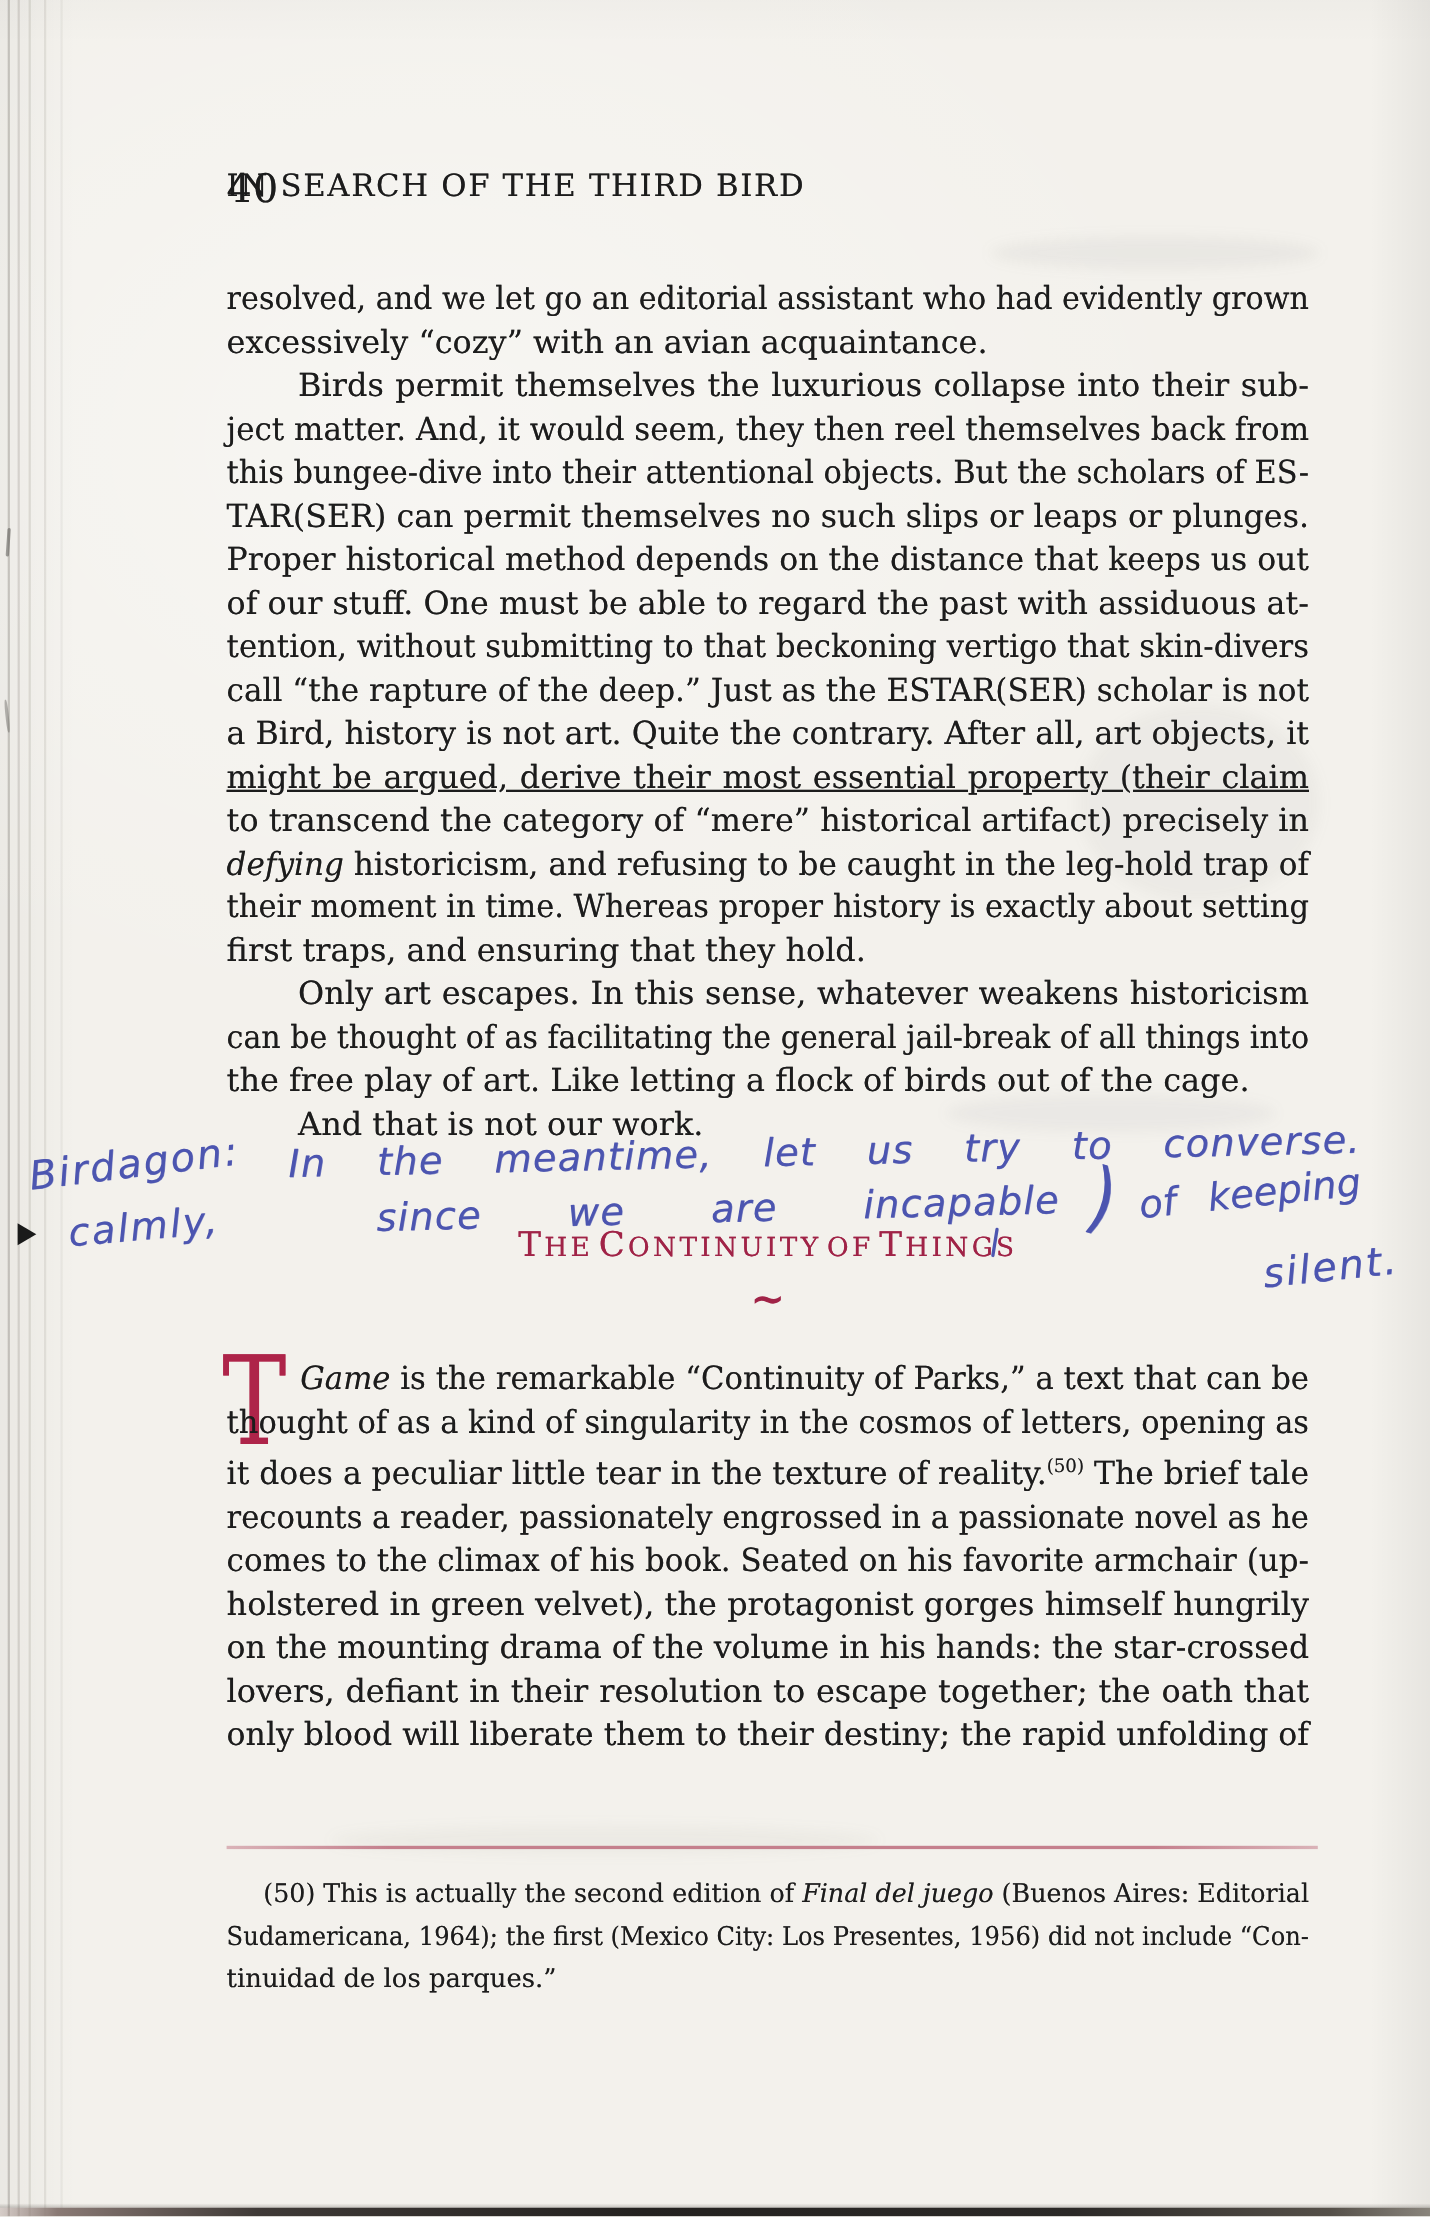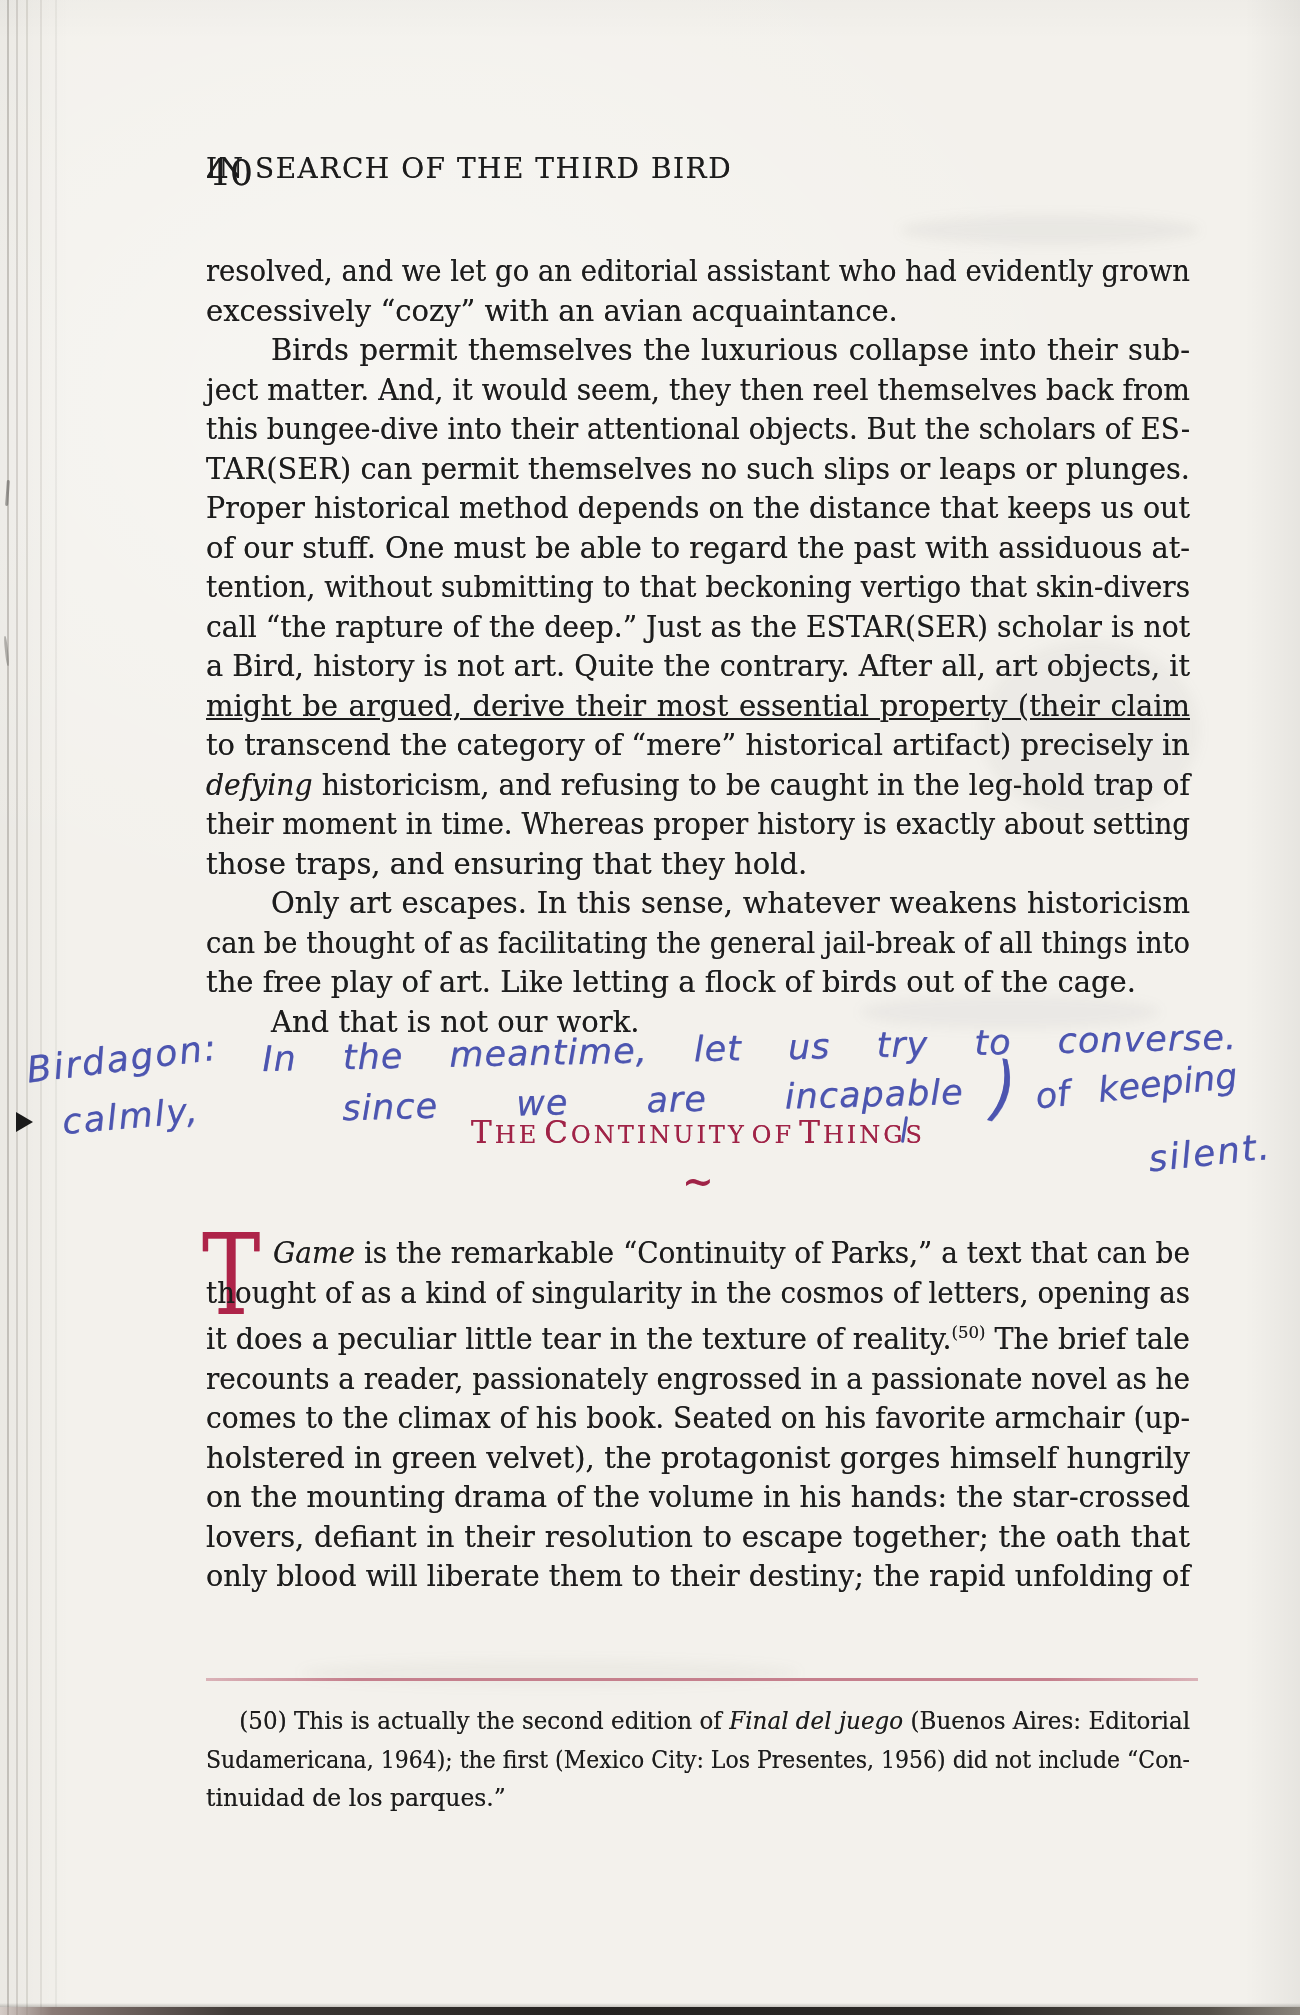--- a/index.html
+++ b/index.html
@@ -118,21 +118,21 @@
       <div class="line"><span class="measure" style="transform: scaleX(0.994426);"><span>TAR(SER) can permit themselves no such slips or leaps or plunges.</span></span></div>
       <div class="line"><span class="measure" style="transform: scaleX(0.98554);"><span>Proper historical method depends on the distance that keeps us out</span></span></div>
       <div class="line"><span class="measure" style="transform: scaleX(0.995511);"><span>of our stuff. One must be able to regard the past with assiduous at-</span></span></div>
       <div class="line"><span class="measure" style="transform: scaleX(0.961862);"><span>tention, without submitting to that beckoning vertigo that skin-divers</span></span></div>
       <div class="line"><span class="measure" style="transform: scaleX(0.97379);"><span>call “the rapture of the deep.” Just as the ESTAR(SER) scholar is not</span></span></div>
       <div class="line"><span class="measure" style="transform: scaleX(0.992764);"><span>a Bird, history is not art. Quite the contrary. After all, art objects, it</span></span></div>
       <div class="line"><span class="measure" style="word-spacing: 1.38542px; text-decoration: underline;"><span>might be argued, derive their most essential property (their claim</span></span></div>
       <div class="line"><span class="measure" style="transform: scaleX(0.99726);"><span>to transcend the category of “mere” historical artifact) precisely in</span></span></div>
       <div class="line"><span class="measure" style="transform: scaleX(0.975163);"><span class="i">defying</span><span> historicism, and refusing to be caught in the leg-hold trap of</span></span></div>
       <div class="line"><span class="measure" style="transform: scaleX(0.955267);"><span>their moment in time. Whereas proper history is exactly about setting</span></span></div>
-      <div class="line"><span class="measure"><span>those traps, and ensuring that they hold.</span></span></div>
+      <div class="line"><span class="measure"><span>first traps, and ensuring that they hold.</span></span></div>
       <div class="line"><span class="measure" style="word-spacing: 0.59375px;"><span class="tab"></span><span>Only art escapes. In this sense, whatever weakens historicism</span></span></div>
       <div class="line"><span class="measure" style="transform: scaleX(0.941725);"><span>can be thought of as facilitating the general jail-break of all things into</span></span></div>
       <div class="line"><span class="measure"><span>the free play of art. Like letting a flock of birds out of the cage.</span></span></div>
       <div class="line"><span class="measure"><span class="tab"></span><span>And that is not our work.</span></span></div>
     </div>
 
   <div class="mark1"></div>
   <div class="mark2"></div>
   <div class="wedge"></div>
 

